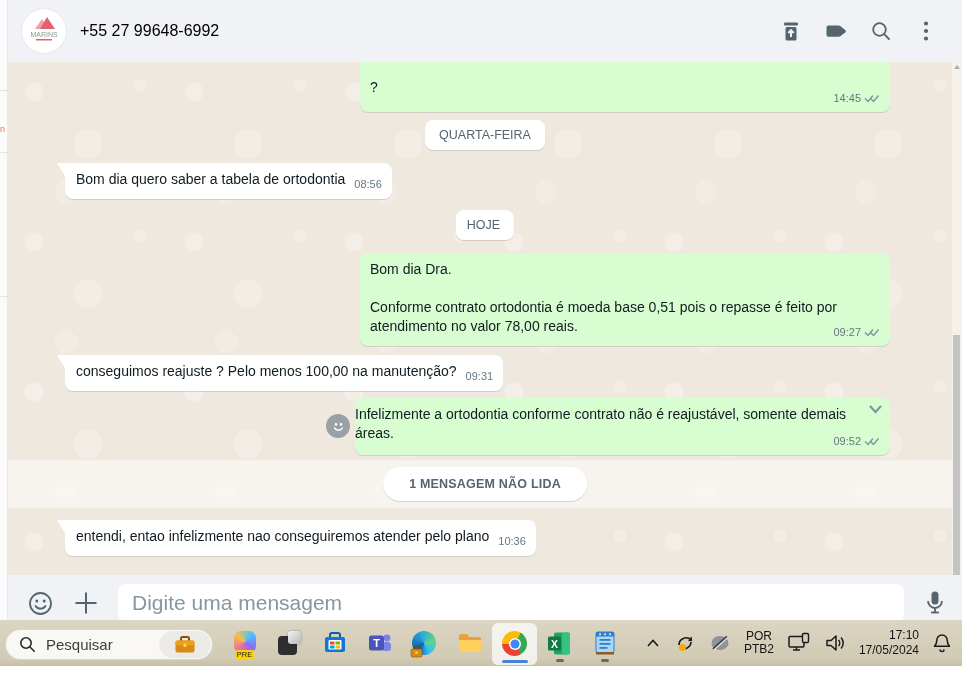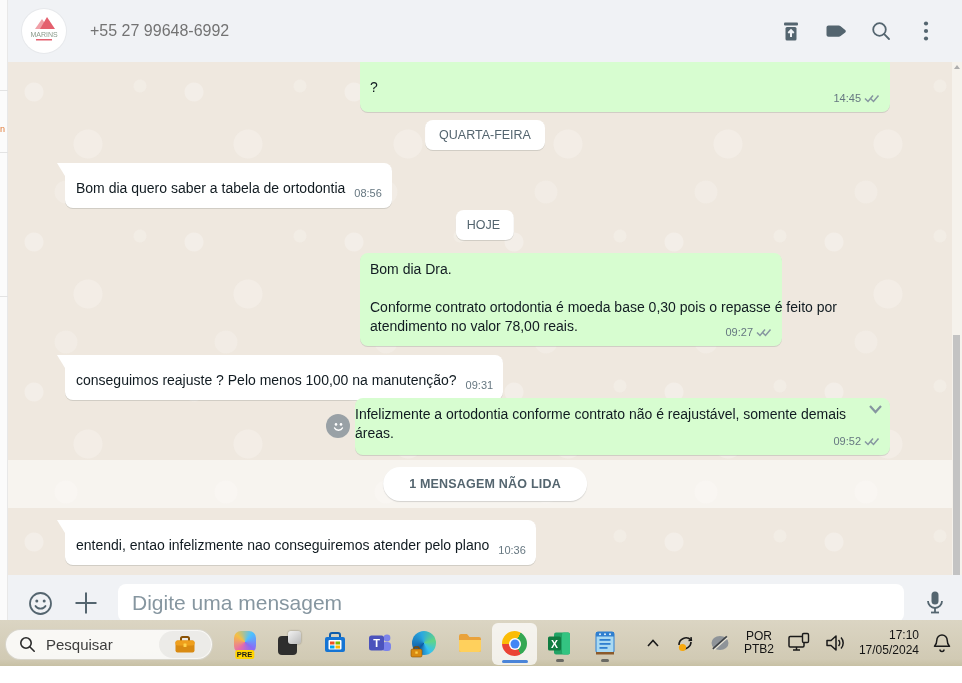--- a/index.html
+++ b/index.html
@@ -8,45 +8,45 @@
   #screen { position:relative; width:962px; height:683px; background:#fff; overflow:hidden; }
 
   
   .bg-sliver { position:absolute; left:0; top:0; width:8px; height:637px; background:#fbfbfb; border-right:1px solid #e8e8e8; }
   .bg-sliver .ln { position:absolute; left:0; width:8px; height:1px; background:#e3e3e3; }
   .bg-sliver .glyph { position:absolute; left:0; top:124px; width:8px; height:10px; font-size:9px; color:#e07b39; overflow:hidden; }
 
   
   .wa-header { position:absolute; left:8px; top:0; width:954px; height:62px; background:#f0f2f5; display:flex; align-items:center; }
   .avatar { width:44px; height:44px; border-radius:50%; background:#fff; margin-left:14px; display:flex; align-items:center; justify-content:center; box-shadow:0 0 0 1px rgba(0,0,0,.04); cursor:pointer; }
-  .chat-title { margin-left:24px; font-size:16px; font-weight:500; color:#737373; }
+  .chat-title { margin-left:14px; font-size:16px; font-weight:500; color:#000000; }
   .hdr-actions { margin-left:auto; display:flex; align-items:center; gap:21px; padding-right:24px; }
   .hdr-btn { width:24px; height:24px; display:flex; align-items:center; justify-content:center; cursor:pointer; }
 
   
   .chat { position:absolute; left:8px; top:62px; width:954px; height:513px; background-color:#efe8df;
     background-image:
       radial-gradient(circle at 26px 30px, rgba(255,255,255,.28) 9px, rgba(255,255,255,0) 10px),
       radial-gradient(circle at 80px 82px, rgba(255,255,255,.22) 14px, rgba(255,255,255,0) 15px),
       radial-gradient(circle at 132px 24px, rgba(255,255,255,.20) 6px, rgba(255,255,255,0) 7px),
       radial-gradient(circle at 58px 130px, rgba(255,255,255,.18) 11px, rgba(255,255,255,0) 12px);
     background-size:160px 150px; }
 
   .bubble { position:absolute; border-radius:8px; font-size:14px; color:#111b21; line-height:19px; box-shadow:0 1px .5px rgba(11,20,26,.13); }
   .bubble.out { background:#d7fdd0; }
-  .bubble.in  { background:#ffffff; padding:16px 10px 9px 11px; white-space:nowrap; border-top-left-radius:0; }
+  .bubble.in  { background:#ffffff; padding:7px 10px 9px 11px; white-space:nowrap; border-top-left-radius:0; }
   .tail { position:absolute; left:-8px; top:0; width:8px; height:13px; background:#ffffff; clip-path:polygon(100% 0, 100% 100%, 0 0); }
   .meta { position:absolute; right:10px; bottom:4px; font-size:11px; color:#667781; display:flex; align-items:center; gap:3px; }
   .time-inline { font-size:11px; color:#667781; margin-left:9px; position:relative; top:4px; }
   .msg-line { white-space:nowrap; min-height:19px; }
 
   .m0 { left:352px; top:0; width:530px; height:50px; border-top-left-radius:0; border-top-right-radius:0; }
   .m0 .q { position:absolute; left:10px; bottom:15px; }
   .m2 { left:57px; top:101px; }
-  .m4 { left:352px; top:191px; width:422px; height:93px; padding:7px 10px; }
+  .m4 { left:352px; top:191px; width:530px; height:93px; padding:7px 10px; }
   .m5 { left:57px; top:293px; }
   .m6 { left:347px; top:336px; width:535px; height:57px; padding:7px 0; }
   .m8 { left:57px; top:458px; }
 
   .bubble-chevron { position:absolute; right:5px; top:4px; cursor:pointer; }
   .react-btn { position:absolute; left:-29px; top:16px; width:24px; height:24px; border-radius:50%; background:#99a1a6; display:flex; align-items:center; justify-content:center; cursor:pointer; }
 
   .divider-pill { position:absolute; left:50%; transform:translateX(-50%); background:#ffffff; color:#54656f; font-size:12.5px; padding:8px 14px; border-radius:8px; box-shadow:0 1px .5px rgba(11,20,26,.13); white-space:nowrap; }
   .d1 { top:58px; }
   .d2 { top:148px;padding-left:11px; }
@@ -78,21 +78,21 @@
   .tb-slot.active { background:rgba(255,255,255,.72); border-radius:6px; margin-top:1px; }
   .underline-active { position:absolute; bottom:2px; left:50%; transform:translateX(-50%); width:26px; height:3px; border-radius:2px; background:#4a84d8; }
   .dash-running { position:absolute; bottom:2px; left:50%; transform:translateX(-50%); width:8px; height:3px; border-radius:2px; background:#6a6a64; }
   .tray { position:absolute; right:0; top:0; height:46px; display:flex; align-items:center; gap:13px; padding-right:10px; }
   .tray-item { display:flex; align-items:center; justify-content:flex-start; cursor:pointer; }
   .tray-text { font-size:12px; line-height:13px; color:#141414; text-align:center; }
   .tray-clock { font-size:12px; line-height:15px; color:#141414; text-align:right; }
 
   .icon24 { width:25px; height:25px; position:relative; }
   .copilot-disc { width:22px; height:22px; border-radius:7px; background:conic-gradient(from 40deg, #4cc2ff, #8a6bf5, #e86ca8, #f5c044, #4cc2ff); margin:0 auto; }
-  .copilot-badge { position:absolute; left:50%; transform:translateX(-50%); bottom:-3px; background:#ffd400; color:#1a1a1a; font-size:7.5px; font-weight:bold; padding:0 2px; border-radius:2px; line-height:9px; }
+  .copilot-badge { position:absolute; left:50%; transform:translateX(-50%); bottom:-3px; background:#ffd400; color:#1a1a1a; font-size:7.5px; font-weight:normal; padding:0 2px; border-radius:2px; line-height:9px; }
   .sq-back { position:absolute; left:1px; top:5px; width:19px; height:19px; background:#2e2e2e; border-radius:4px; }
   .sq-front { position:absolute; left:11px; top:0; width:13px; height:13px; background:linear-gradient(140deg,#f2f2f2,#b9b9b9); border-radius:3px; box-shadow:0 0 2px rgba(0,0,0,.4); }
   .chrome-disc { width:25px; height:25px; border-radius:50%; background:conic-gradient(from 150deg, #ea4335 0 33.3%, #fbbc05 0 66.6%, #34a853 0 100%); position:relative; }
   .chrome-disc .ring { position:absolute; left:50%; top:50%; transform:translate(-50%,-50%); width:12px; height:12px; background:#fff; border-radius:50%; }
   .chrome-disc .dot { position:absolute; left:50%; top:50%; transform:translate(-50%,-50%); width:9px; height:9px; background:#4286f5; border-radius:50%; }
   .edge-disc { width:24px; height:24px; border-radius:50%; background:conic-gradient(from 220deg, #0c59a4, #2ba8e0 35%, #61d486 60%, #35c1f1 80%, #0c59a4); position:relative; }
   .edge-case { position:absolute; left:-2px; bottom:-2px; }
 </style>
 </head>
 <body>
@@ -163,21 +163,21 @@
 
     <div class="bubble in m2">
       <div class="tail"></div><span>Bom dia quero saber a tabela de ortodontia</span><span class="time-inline">08:56</span>
     </div>
 
     <div class="divider-pill d2">HOJE</div>
 
     <div class="bubble out m4">
       <div class="msg-line">Bom dia Dra.</div>
       <div class="msg-line"></div>
-      <div class="msg-line">Conforme contrato ortodontia é moeda base 0,30 pois o repasse é feito por</div>
+      <div class="msg-line">Conforme contrato ortodontia é moeda base 0,51 pois o repasse é feito por</div>
       <div class="msg-line">atendimento no valor 78,00 reais.</div>
       <div class="meta">
         <span>09:27</span>
         <svg width="16" height="11" viewBox="0 0 16 11">
           <polyline points="1,5.5 4,8.5 9,2.5" fill="none" stroke="#8696a0" stroke-width="1.5"></polyline>
           <polyline points="6.5,5.5 9.5,8.5 14.5,2.5" fill="none" stroke="#8696a0" stroke-width="1.5"></polyline>
         </svg>
       </div>
     </div>
 

